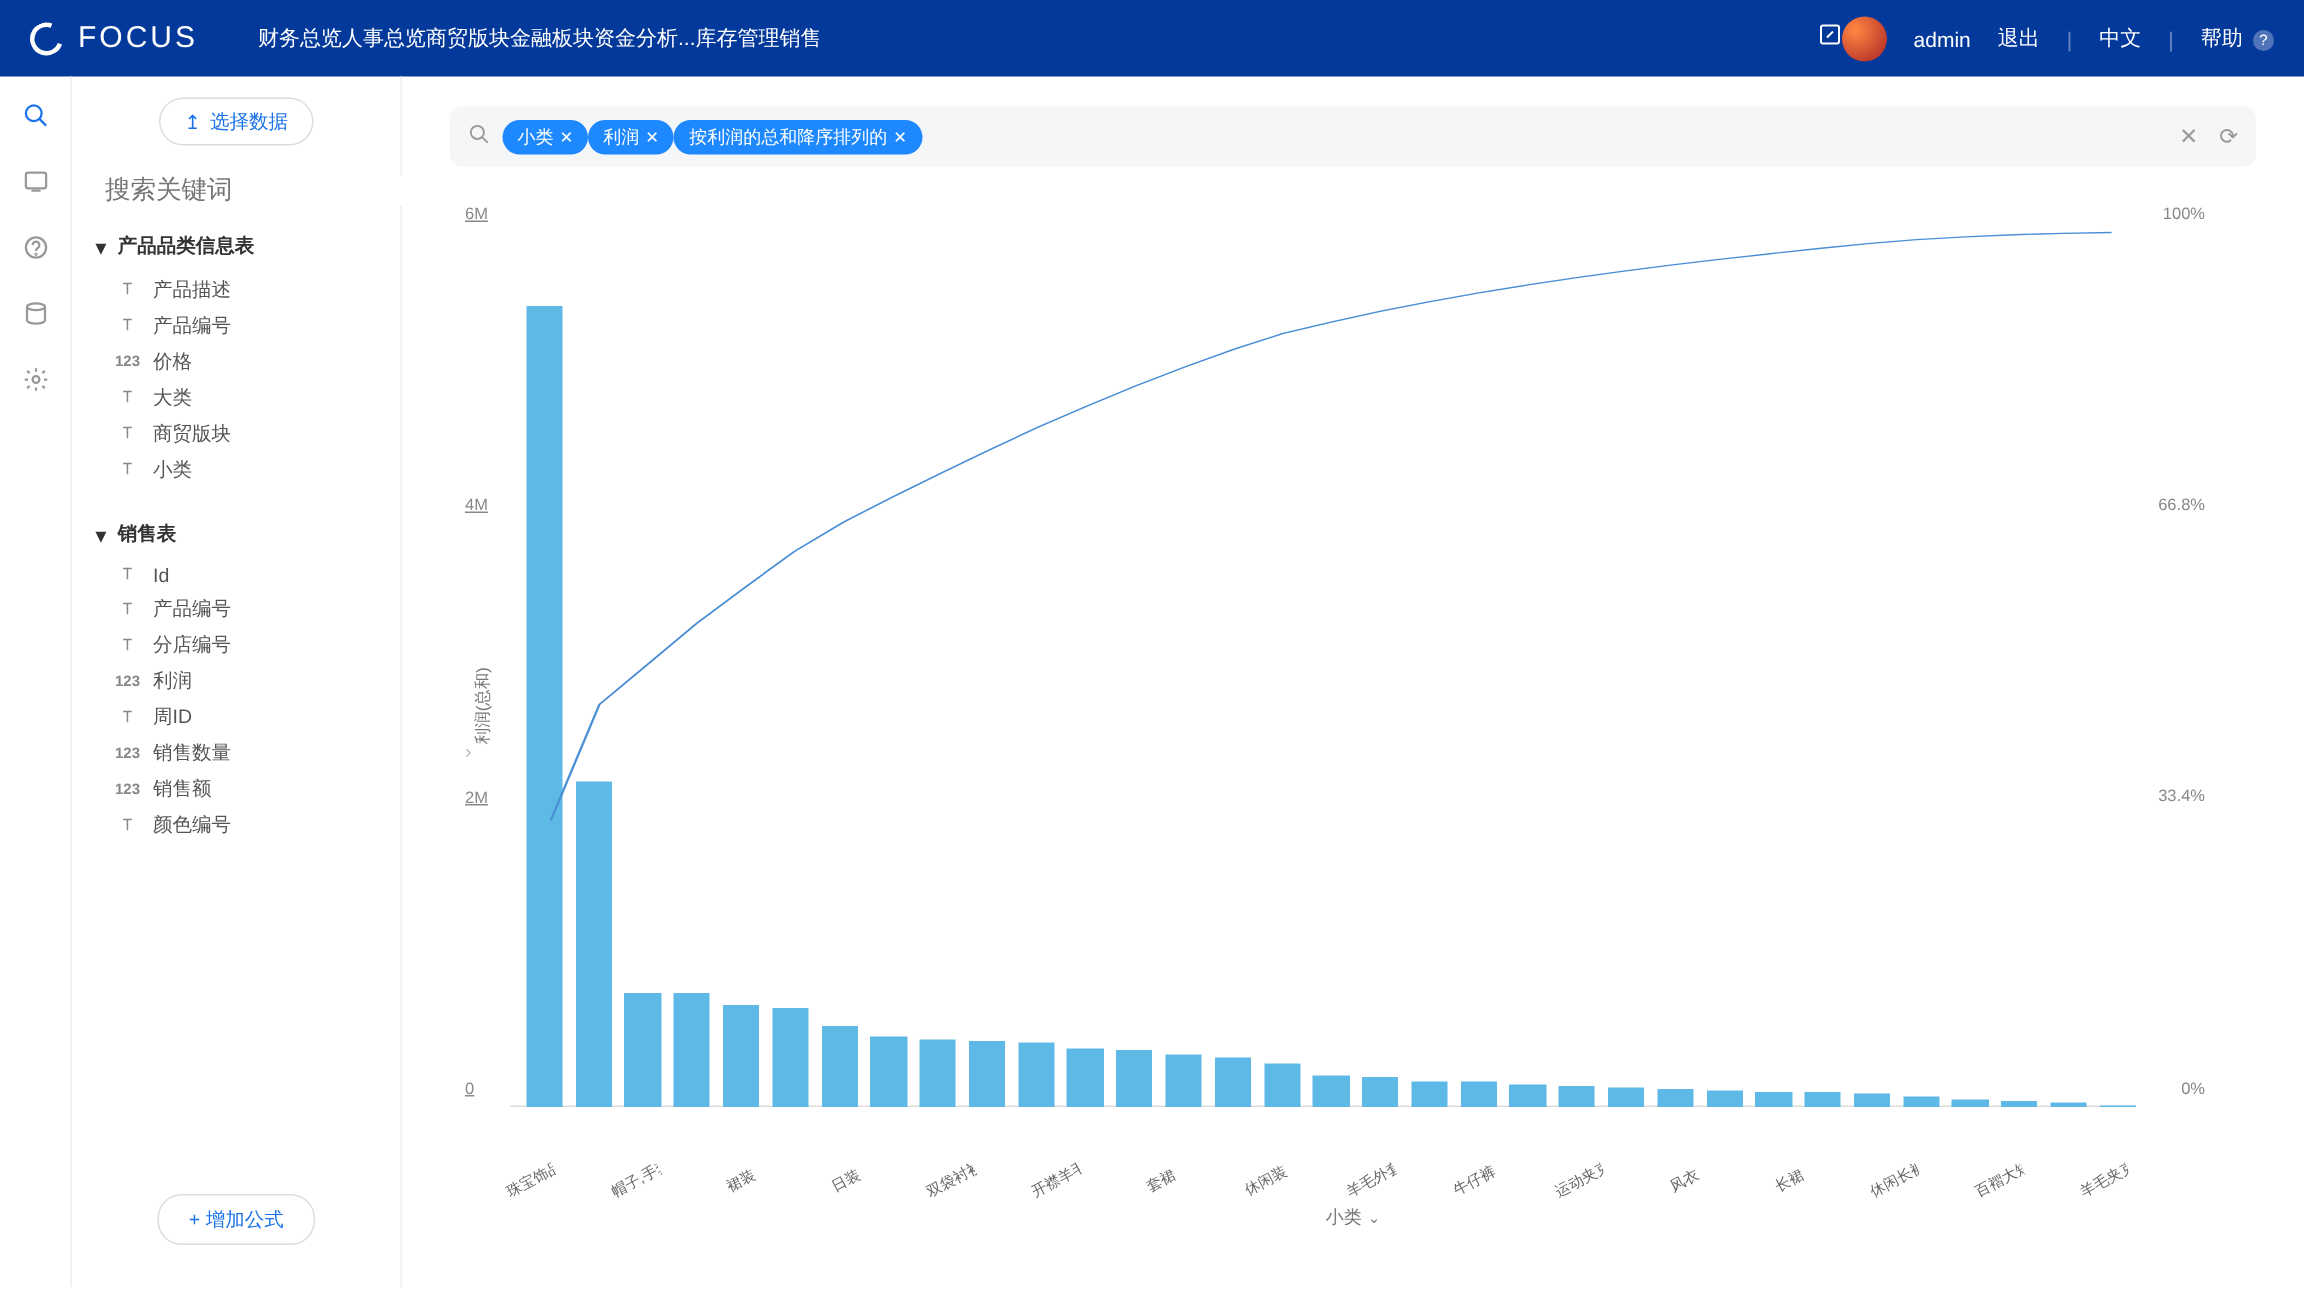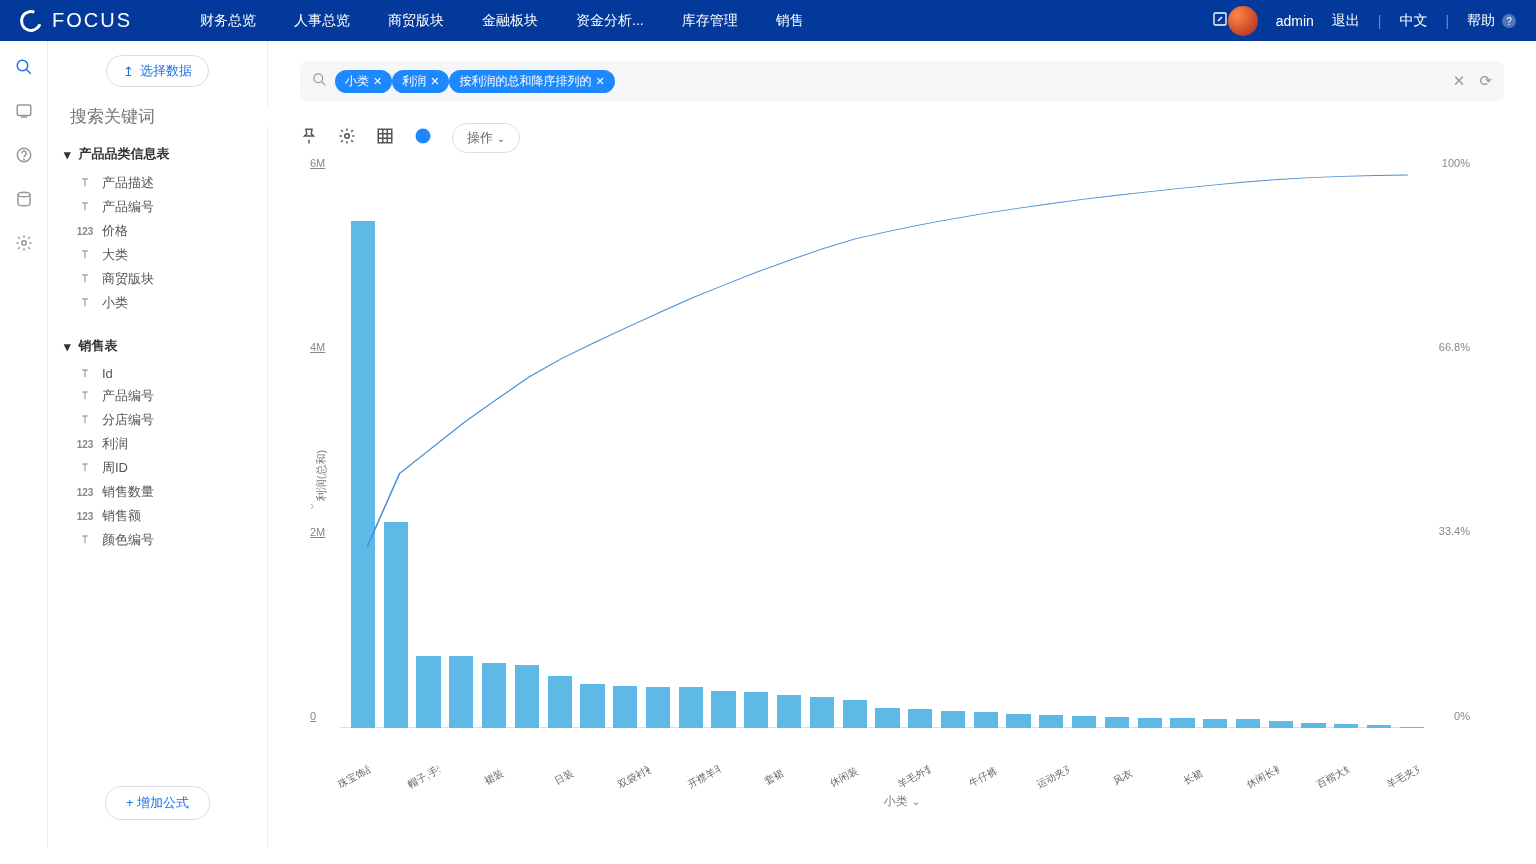--- a/index.html
+++ b/index.html
@@ -1,20 +1,20 @@
 <!DOCTYPE html>
 <html><head>
 <meta charset="utf-8">
 <style>
 * { box-sizing: border-box; margin: 0; padding: 0; }
 body { font-family: -apple-system, "Segoe UI", "Microsoft YaHei", sans-serif; font-size: 13px; color: #333; background: #fff; width: 1536px; height: 864px; overflow: hidden; }
-.header { background: #03399b; height: 41px; display: flex; align-items: center; padding: 0 20px; }
+.header { background: #03399b; height: 51px; display: flex; align-items: center; padding: 0 20px; }
 .logo { display: flex; align-items: center; color: #fff; font-size: 20px; font-weight: 500; letter-spacing: 2px; margin-right: 40px; }
 .logo-icon { width: 22px; height: 22px; border: 3px solid #fff; border-radius: 50%; border-right-color: transparent; margin-right: 10px; display: inline-block; transform: rotate(-25deg);}
-.nav { display: flex; gap: 38px; flex: 1; margin-left: 28px; }
+.nav { display: flex; flex: 1; }
 .nav-item { color: #fff; font-size: 14px; cursor: pointer; }
 .nav-icon { color: #fff; font-size: 16px; cursor: pointer; }
 .header-right { display: flex; align-items: center; gap: 18px; color: #fff; font-size: 14px; }
 .avatar { width: 30px; height: 30px; border-radius: 50%; background: radial-gradient(circle at 30% 30%, #ff8844, #aa2222); }
 .sep { color: rgba(255,255,255,0.4); }
 .help-q { background: rgba(255,255,255,0.3); border-radius: 50%; width: 14px; height: 14px; display: inline-flex; align-items: center; justify-content: center; font-size: 10px; margin-left: 3px; }
 
 .body { display: flex; height: calc(864px - 57px); }
 .rail { width: 48px; border-right: 1px solid #eee; display: flex; flex-direction: column; align-items: center; padding-top: 16px; gap: 24px; }
 .rail-icon { width: 20px; height: 20px; color: #999; cursor: pointer; display:flex; align-items:center; justify-content:center;}
@@ -220,37 +220,20 @@
             <path d="M21 21l-6-6"></path>
           </svg></span>
       <span id="chips"><span class="chip">小类 <span class="x">✕</span></span><span class="chip">利润 <span class="x">✕</span></span><span class="chip">按利润的总和降序排列的 <span class="x">✕</span></span></span>
       <div class="search-bar-right">
         <span class="sb-btn">✕</span>
         <span class="sb-btn">⟳</span>
       </div>
     </div>
 
     <div class="title-row">
-      <div class="tool-icons">
-        <span><svg width="18" height="18" viewBox="0 0 24 24" fill="none" stroke="currentColor" stroke-width="2">
-              <path d="M12 17v5M8 3h8l-1 6 3 3H6l3-3-1-6z"></path>
-            </svg></span>
-        <span><svg width="18" height="18" viewBox="0 0 24 24" fill="none" stroke="currentColor" stroke-width="2">
-              <circle cx="12" cy="12" r="3"></circle>
-              <path d="M12 2v3M12 19v3M4.2 4.2l2.1 2.1M17.7 17.7l2.1 2.1M2 12h3M19 12h3M4.2 19.8l2.1-2.1M17.7 6.3l2.1-2.1"></path>
-            </svg></span>
-        <span><svg width="18" height="18" viewBox="0 0 24 24" fill="none" stroke="currentColor" stroke-width="2">
-              <rect x="3" y="3" width="18" height="18"></rect>
-              <path d="M3 9h18M3 15h18M9 3v18M15 3v18"></path>
-            </svg></span>
-        <span class="active"><svg width="18" height="18" viewBox="0 0 24 24" fill="currentColor">
-              <path d="M12 2a10 10 0 100 20 10 10 0 000-20zm0 2v8h8a8 8 0 00-8-8z"></path>
-            </svg></span>
-        <span class="ops-btn"><span>操作</span> <span style="font-size:10px;">⌄</span></span>
-      </div>
     </div>
 
     <div class="chart-wrap">
       <span class="expand-arrow">›</span>
       <div class="ylabel">利润(总和)</div>
       <div class="plot">
         <div class="baseline"></div>
         <div class="bars" id="bars">
             <div class="bar" style="height: 91.6667%;"></div>
             <div class="bar" style="height: 37.1667%;"></div>

